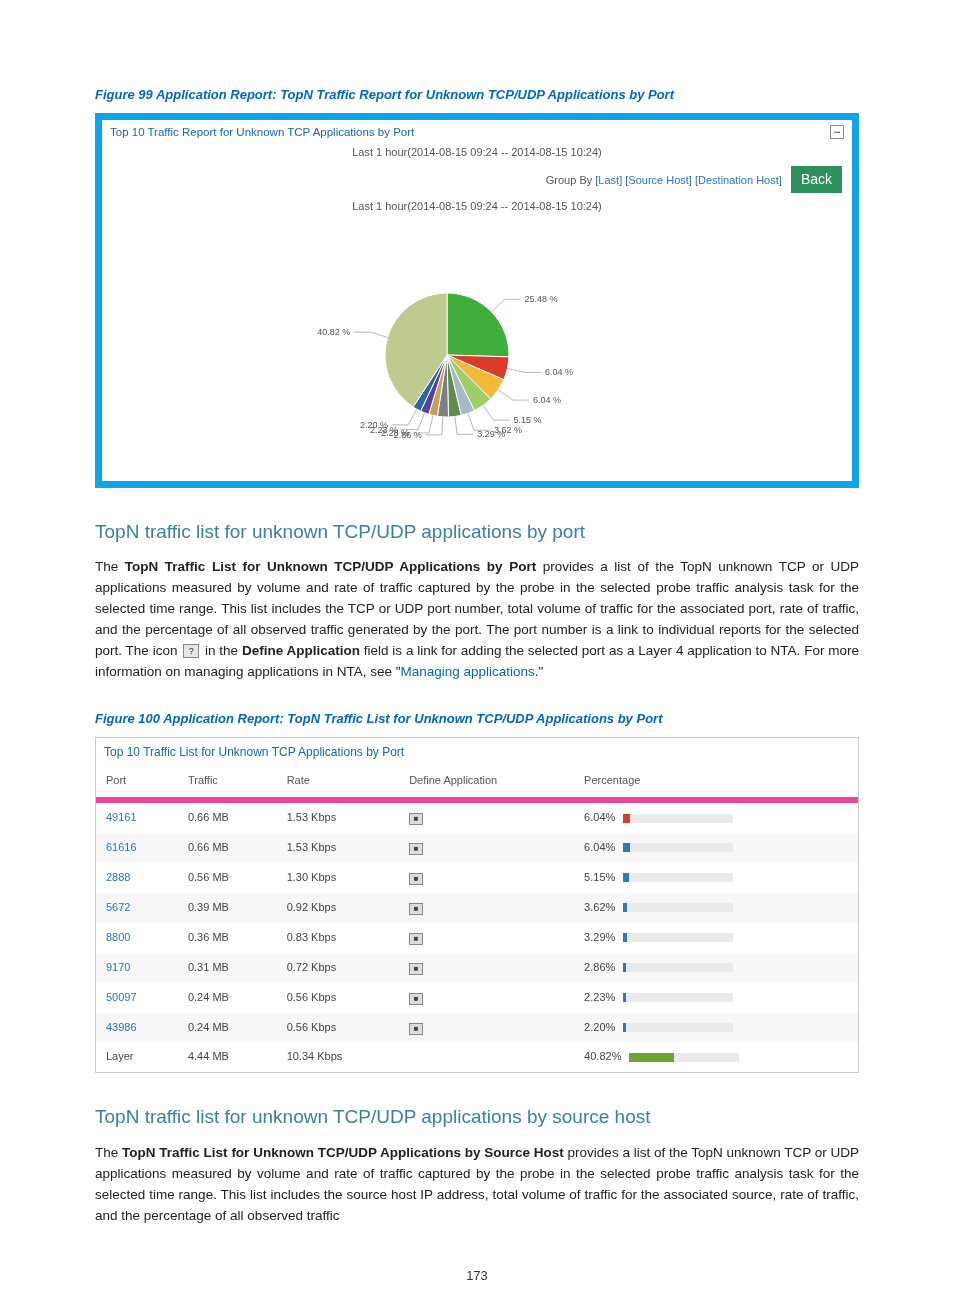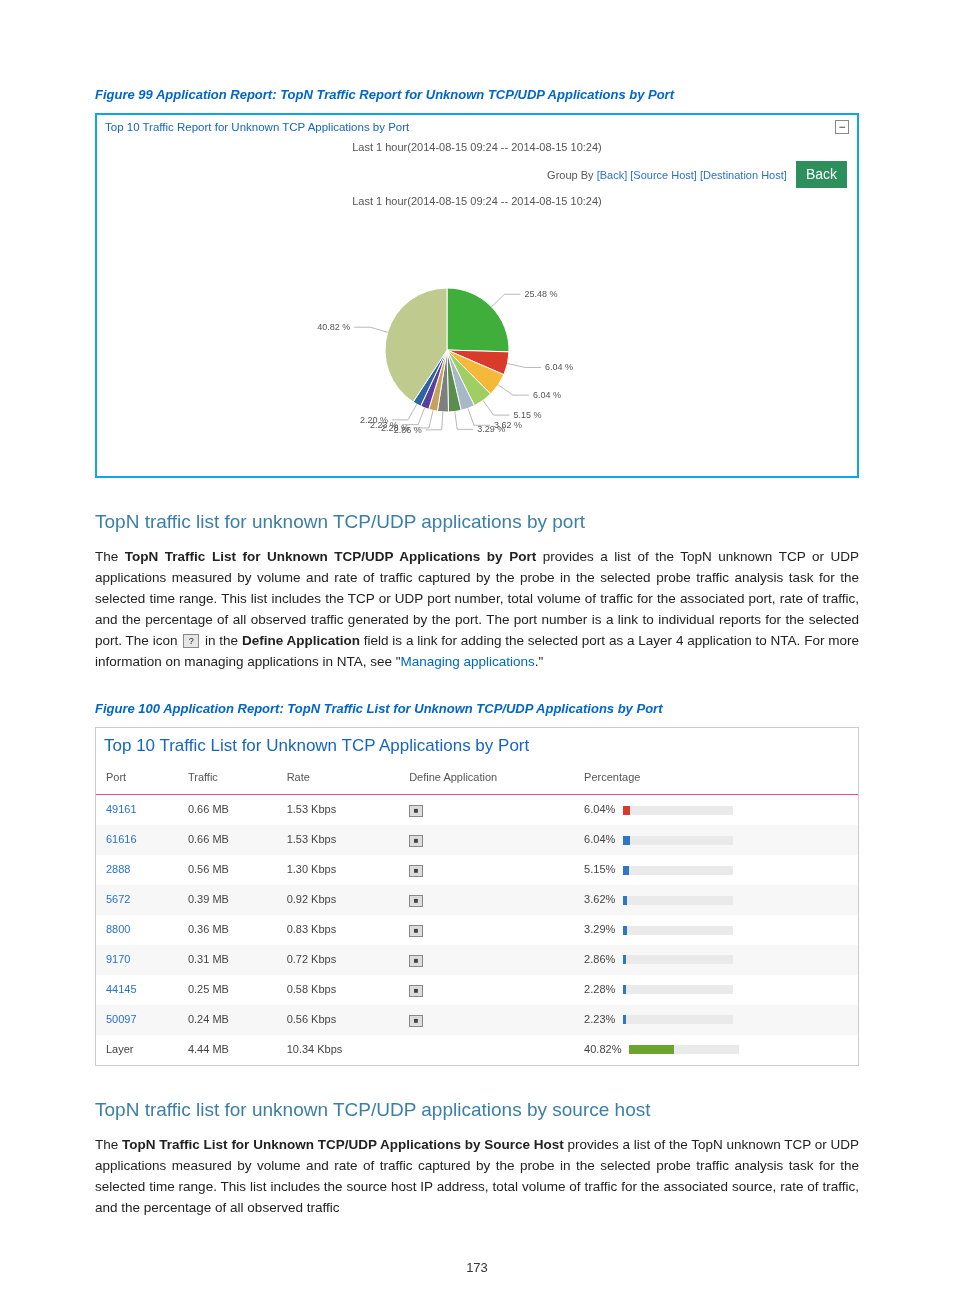--- a/index.html
+++ b/index.html
@@ -1,37 +1,37 @@
 <!DOCTYPE html>
 <html><head>
 <meta charset="utf-8">
 <style>
   * { box-sizing: border-box; margin: 0; padding: 0; }
   body { font-family: Arial, Helvetica, sans-serif; background: #fff; color: #333; width: 954px; margin: 0 auto; padding: 80px 95px 60px 95px; font-size: 13px; line-height: 1.45; }
   .fig-caption { color: #0066cc; font-weight: bold; font-size: 13px; margin: 6px 0 8px 0; font-style: italic; }
-  .report-box { border: 2px solid #0ea5e9; background: #fff; margin-bottom: 30px; }
+  .report-box { border: 7px solid #0ea5e9; background: #fff; margin-bottom: 30px; }
   .report-title-bar { display: flex; align-items: center; justify-content: space-between; padding: 4px 8px 0 8px; }
   .report-title { color: #1665c0; font-size: 11.5px; }
   .minimize-icon { width: 14px; height: 14px; border: 1px solid #888; display: flex; align-items: center; justify-content: center; font-size: 12px; line-height: 1; }
   .time-label { text-align: center; font-size: 11px; color: #555; margin-top: 4px; }
   .groupby-row { text-align: right; padding: 6px 10px; font-size: 11px; color: #555; }
   .gb-link { color: #2a72c8; }
   .back-btn { display: inline-block; background: #2d8f5b; color: #fff; padding: 3px 10px; font-size: 14px; margin-left: 6px; }
   .pie-container { text-align: center; padding: 0 10px 16px 10px; }
   .pie-time { font-size: 11px; color: #555; margin-bottom: 10px; }
   .pie-svg { display: block; margin: 0 auto; }
   .section-heading { color: #3b7fa9; font-size: 19px; font-weight: normal; margin: 24px 0 12px 0; }
   .para { font-size: 13.5px; text-align: justify; line-height: 1.55; color: #222; }
   .bold-inline { font-weight: bold; }
   .small-ic { display: inline-block; width: 16px; height: 14px; border: 1px solid #888; background: #e6e6e6; font-size: 9px; text-align: center; line-height: 12px; vertical-align: middle; margin: 0 2px; }
   .link-blue { color: #0066cc; }
   .table-fig { border: 1px solid #ccc; margin-top: 8px; margin-bottom: 30px; }
-  .table-fig-title { color: #1665c0; font-size: 17px; padding: 6px 8px 4px 8px; }
+  .table-fig-title { color: #1665c0; font-size: 12px; padding: 6px 8px 4px 8px; }
   table { width: 100%; border-collapse: collapse; font-size: 11px; }
-  th { text-align: left; font-weight: normal; color: #555; padding: 8px 10px; border-bottom: 1px solid #ec4899; }
+  th { text-align: left; font-weight: normal; color: #555; padding: 8px 10px; border-bottom: 6px solid #ec4899; }
   td { padding: 7px 10px; color: #444; border-bottom: 0; }
   tbody tr:nth-child(even) { background: #f7f7f7; }
   .port-link { color: #2a72c8; }
   .def-ic { display: inline-block; width: 14px; height: 12px; border: 1px solid #888; background: #ddd; font-size: 8px; text-align: center; line-height: 10px; }
   .pct-cell { white-space: nowrap; }
   .pct-bar-bg { display: inline-block; vertical-align: middle; width: 110px; height: 9px; background: #eaeaea; margin-left: 8px; position: relative; }
   .pct-bar-fill { height: 100%; background: #6ba52f; }
   .page-num { text-align: center; margin-top: 40px; font-size: 13px; color: #333; }
 </style>
 </head>
@@ -40,21 +40,21 @@
 <div class="fig-caption">Figure 99 Application Report: TopN Traffic Report for Unknown TCP/UDP Applications by Port</div>
 
 <div class="report-box">
   <div class="report-title-bar">
     <span class="report-title">Top 10 Traffic Report for Unknown TCP Applications by Port</span>
     <span class="minimize-icon">−</span>
   </div>
   <div class="time-label">Last 1 hour(2014-08-15 09:24 -- 2014-08-15 10:24)</div>
   <div class="groupby-row">
     <span>Group By</span>
-    <span class="gb-link">[Back]</span>
+    <span class="gb-link">[Last]</span>
     <span class="gb-link">[Source Host]</span>
     <span class="gb-link">[Destination Host]</span>
     <span class="back-btn">Back</span>
   </div>
   <div class="pie-container">
     <div class="pie-time">Last 1 hour(2014-08-15 09:24 -- 2014-08-15 10:24)</div>
     <svg id="pie-svg" class="pie-svg" width="520" height="240">
         <path d="M 230 130 L 230 68 A 62 62 0 0 1 291.97180507224243 131.86959249249313 Z" fill="#3fae3a" stroke="#fff" stroke-width="1"></path>
         <polyline points="274.4967118702864,86.8254399821757 287.4151120906921,74.29089029958155 303.4151120906921,74.29089029958155" fill="none" stroke="#999" stroke-width="0.7"></polyline>
         <text x="307.4151120906921" y="77.29089029958155" font-size="9" fill="#555" text-anchor="start">25.48 %</text>
@@ -148,32 +148,32 @@
           <td class="pct-cell"><span>3.29%</span><span class="pct-bar-bg"><div class="pct-bar-fill" style="background: rgb(45, 119, 197); width: 3.29%;"></div></span></td>
         </tr>
         <tr>
           <td><span class="port-link">9170</span></td>
           <td>0.31 MB</td>
           <td>0.72 Kbps</td>
           <td><span class="def-ic">■</span></td>
           <td class="pct-cell"><span>2.86%</span><span class="pct-bar-bg"><div class="pct-bar-fill" style="background: rgb(45, 119, 197); width: 2.86%;"></div></span></td>
         </tr>
         <tr>
-          <td><span class="port-link">44145</span></td>
-          <td>0.25 MB</td>
-          <td>0.58 Kbps</td>
-          <td><span class="def-ic">■</span></td>
-          <td class="pct-cell"><span>2.28%</span><span class="pct-bar-bg"><div class="pct-bar-fill" style="background: rgb(45, 119, 197); width: 2.28%;"></div></span></td>
-        </tr>
-        <tr>
           <td><span class="port-link">50097</span></td>
           <td>0.24 MB</td>
           <td>0.56 Kbps</td>
           <td><span class="def-ic">■</span></td>
           <td class="pct-cell"><span>2.23%</span><span class="pct-bar-bg"><div class="pct-bar-fill" style="background: rgb(45, 119, 197); width: 2.23%;"></div></span></td>
+        </tr>
+        <tr>
+          <td><span class="port-link">43986</span></td>
+          <td>0.24 MB</td>
+          <td>0.56 Kbps</td>
+          <td><span class="def-ic">■</span></td>
+          <td class="pct-cell"><span>2.20%</span><span class="pct-bar-bg"><div class="pct-bar-fill" style="background: rgb(45, 119, 197); width: 2.2%;"></div></span></td>
         </tr>
         <tr>
           <td>Layer</td>
           <td>4.44 MB</td>
           <td>10.34 Kbps</td>
           <td></td>
           <td class="pct-cell"><span>40.82%</span><span class="pct-bar-bg"><div class="pct-bar-fill" style="background: rgb(107, 165, 47); width: 40.82%;"></div></span></td>
         </tr>
       </tbody>
   </table>

